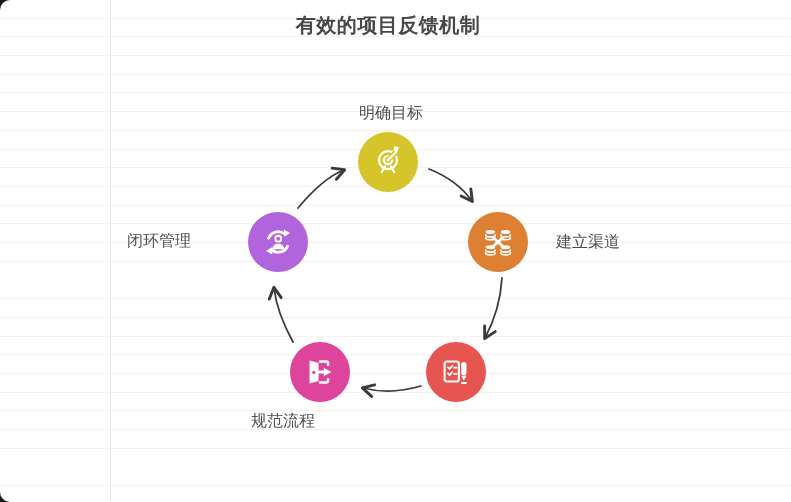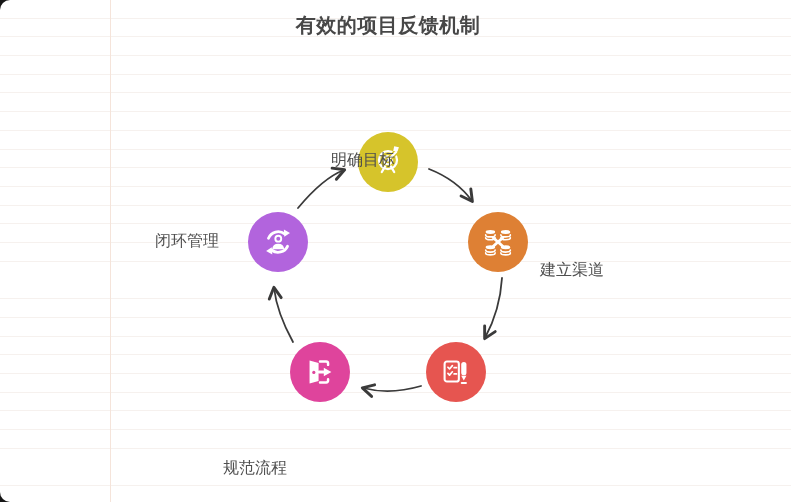--- a/index.html
+++ b/index.html
@@ -16,33 +16,33 @@
     font-size:20px;font-weight:700;color:#474747;letter-spacing:.5px;
   }
   .node{
     position:absolute;width:60px;height:60px;border-radius:50%;
     display:flex;align-items:center;justify-content:center;
   }
   .node svg{display:block;}
   .node-label{
     position:absolute;font-size:16px;color:#4f4f4f;white-space:nowrap;
   }
-  .lbl-center{width:120px;text-align:left;margin-top:47px;}
+  .lbl-center{width:120px;text-align:center;}
   .arrows{position:absolute;left:0;top:0;pointer-events:none;}
   
   #node-1{left:358px;top:132px;}
   #node-2{left:468px;top:212px;}
   #node-3{left:426px;top:342px;}
   #node-4{left:290px;top:342px;}
   #node-5{left:248px;top:212px;}
   #label-1{left:331px;top:103px;}
-  #label-2{left:540px;top:232px;margin-top:28px;}
+  #label-2{left:556px;top:232px;}
   #label-3{left:430px;top:411px;}
   #label-4{left:223px;top:411px;}
-  #label-5{left:127px;top:231px;width:120px;text-align:center;}
+  #label-5{left:127px;top:231px;width:120px;text-align:left;}
 </style>
 </head>
 <body>
 
 <div class="canvas">
   <div class="vline"></div>
 
   <div class="title">有效的项目反馈机制</div>
 
   <svg class="arrows" width="791" height="502" viewBox="0 0 791 502">

